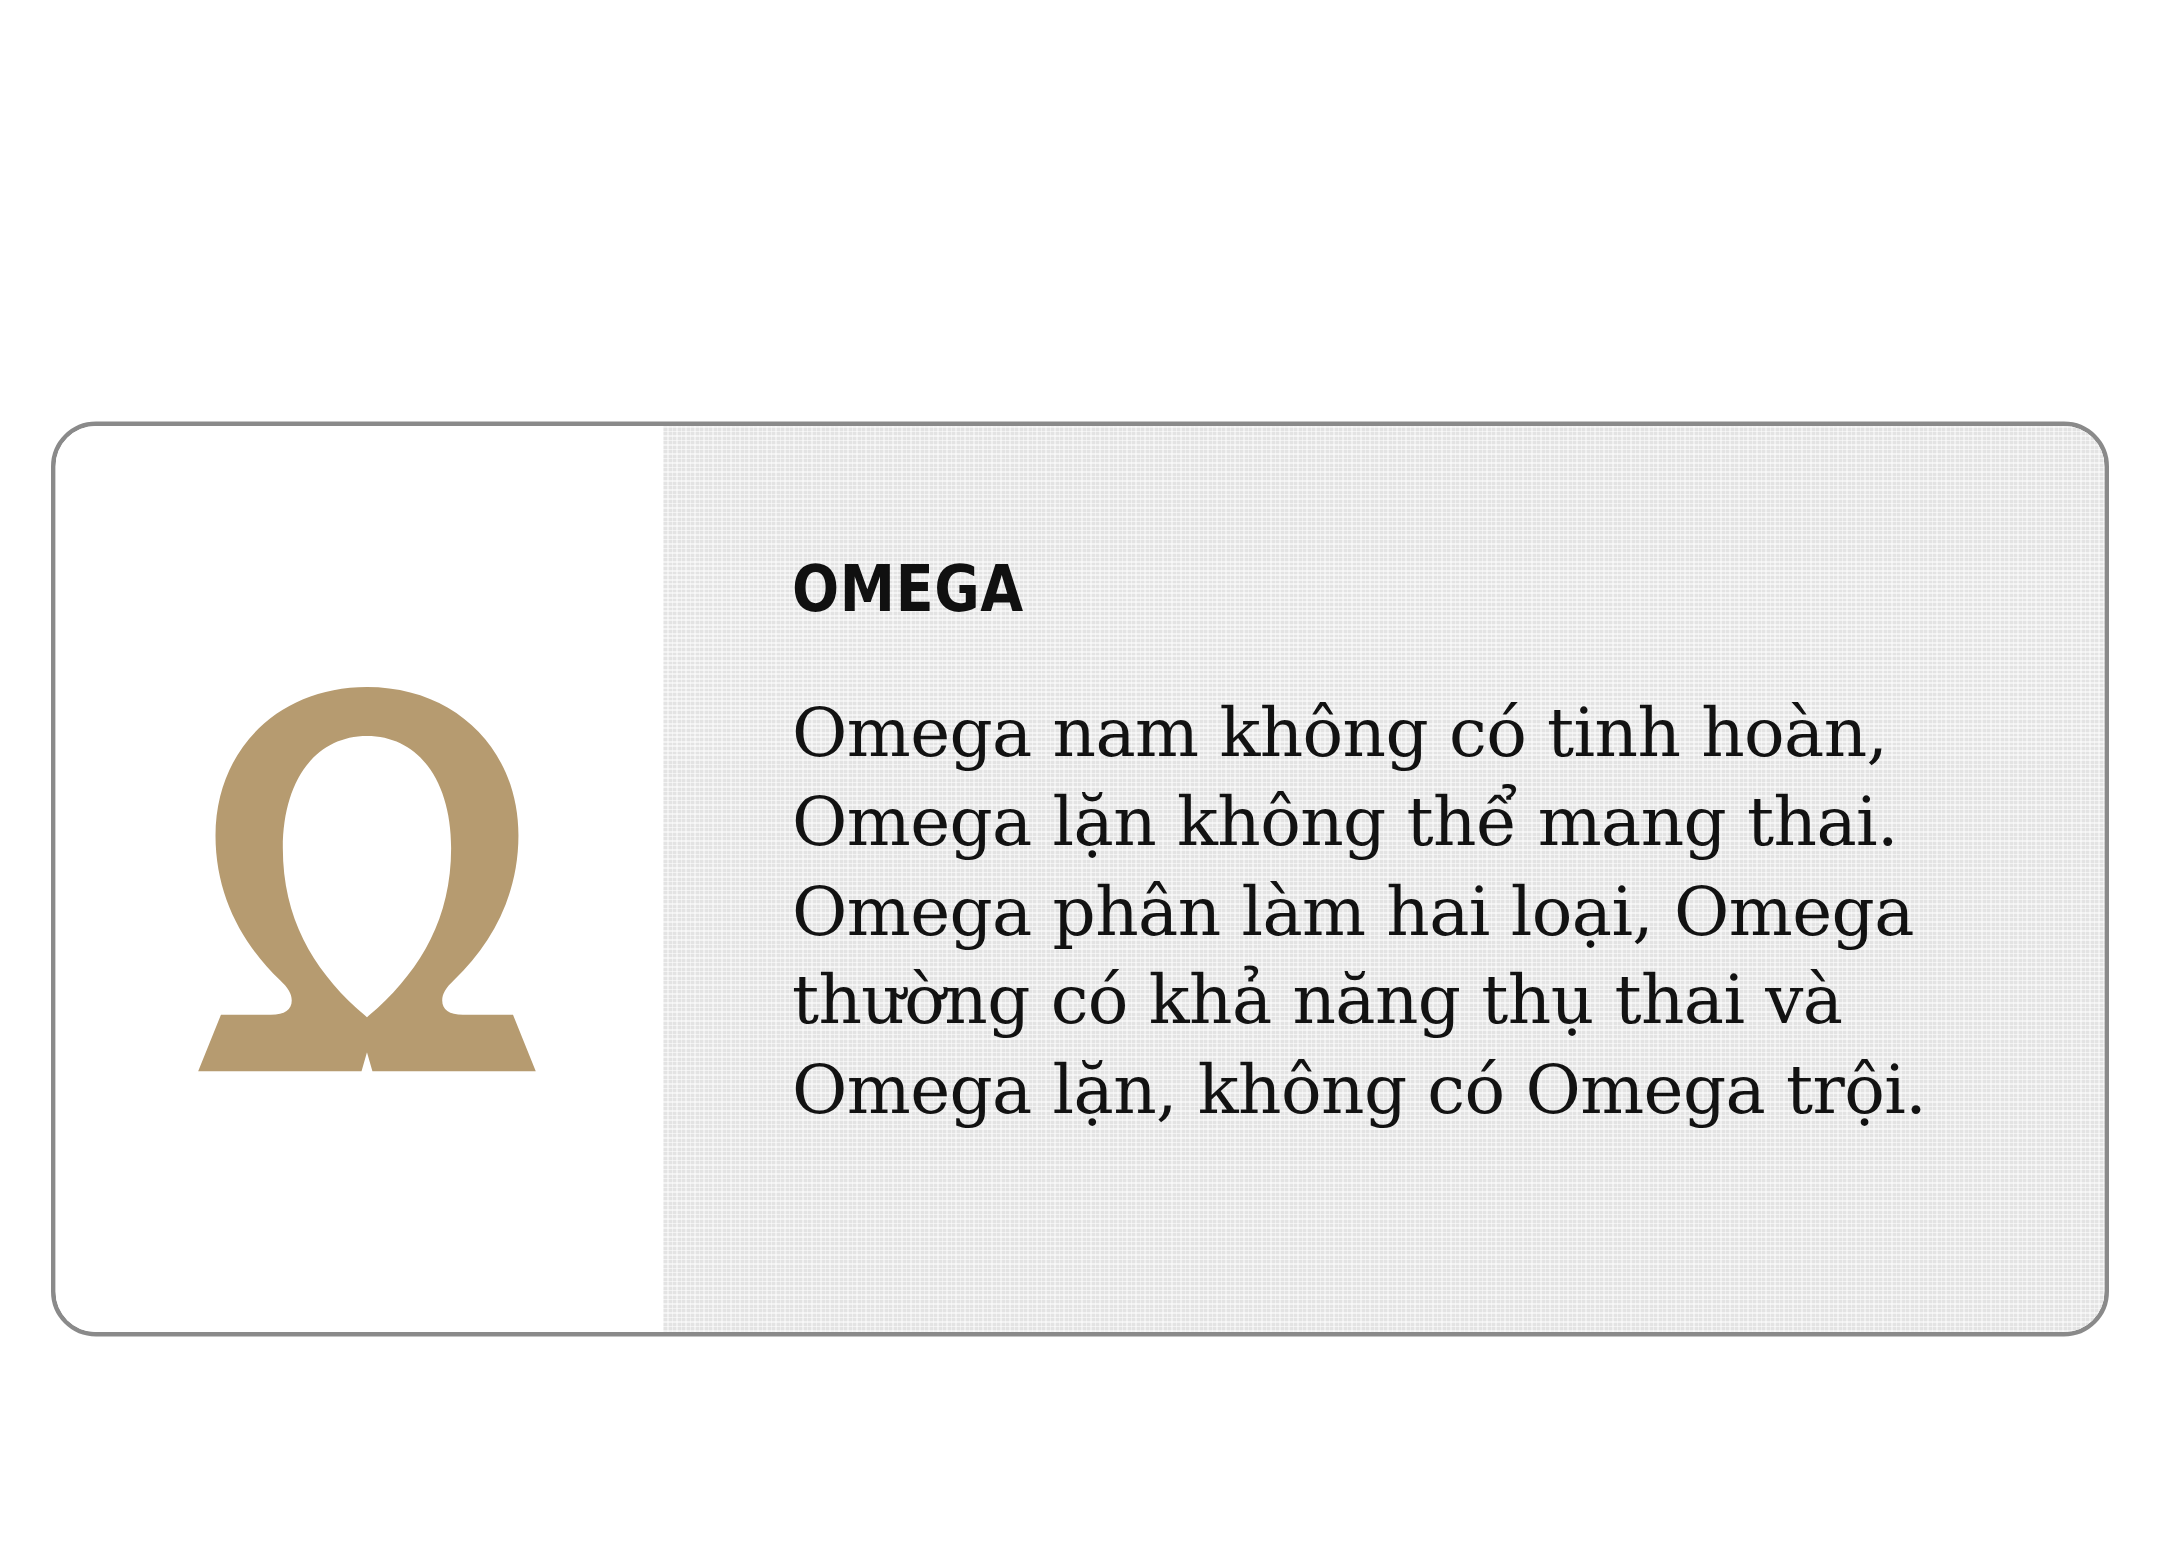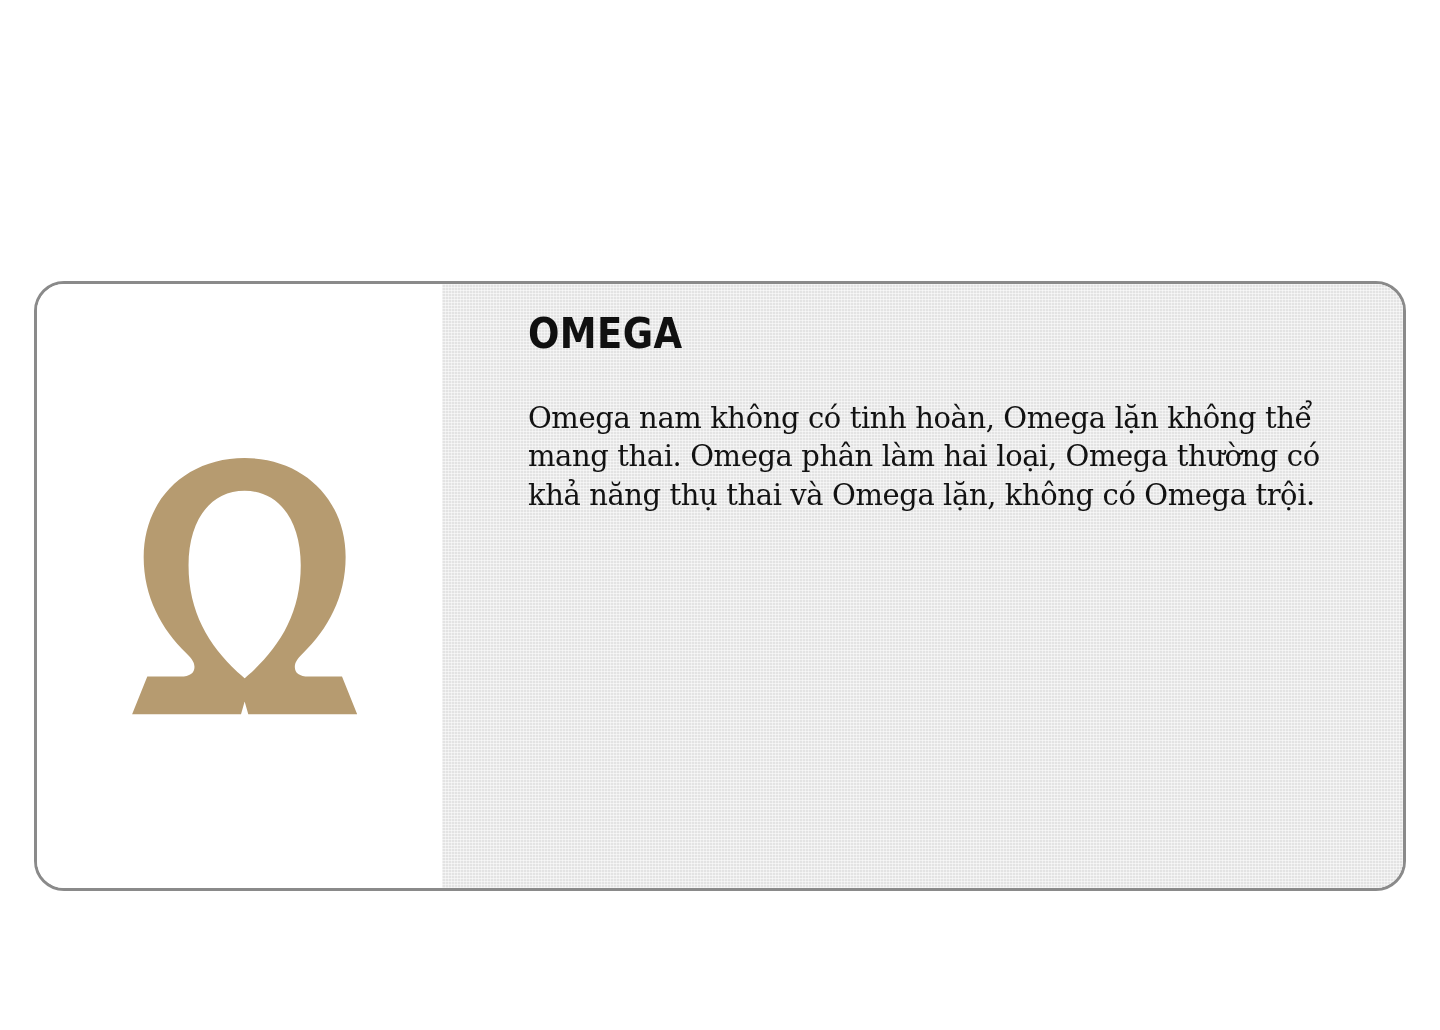--- a/index.html
+++ b/index.html
@@ -54,39 +54,39 @@
   }
 
   
   #text-panel {
     position: relative;
     flex: 1 1 auto;
     background-color: #e3e3e3;
     background-image:
       repeating-linear-gradient(0deg, rgba(255,255,255,0.55) 0px, rgba(255,255,255,0.55) 1px, rgba(0,0,0,0) 1px, rgba(0,0,0,0) 3px),
       repeating-linear-gradient(90deg, rgba(255,255,255,0.45) 0px, rgba(255,255,255,0.45) 1px, rgba(0,0,0,0) 1px, rgba(0,0,0,0) 3px);
-    padding: 28px 60px 0 86px;
+    padding: 88px 60px 0 86px;
     box-sizing: border-box;
   }
 
   #card-title {
     font-family: "DejaVu Sans", sans-serif;
     font-weight: 700;
     font-size: 43px;
     letter-spacing: 0.5px;
     color: #101010;
     line-height: 1;
     margin: 0 0 44px 0;
     transform: scaleX(0.86);
     transform-origin: left center;
   }
 
   #card-body {
     font-family: "DejaVu Serif", "Liberation Serif", serif;
-    font-size: 29px;
+    font-size: 45px;
     line-height: 1.32;
     color: #121212;
     margin: 0;
     max-width: 830px;
     letter-spacing: -0.4px;
   }
 </style>
 </head>
 <body>
 

